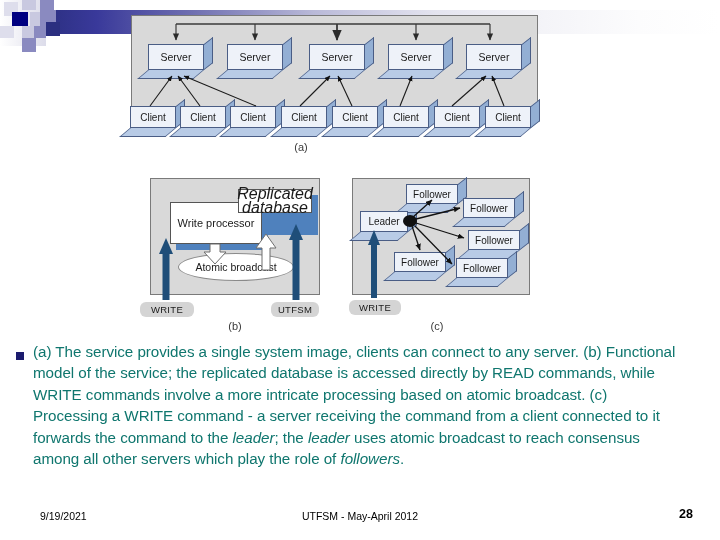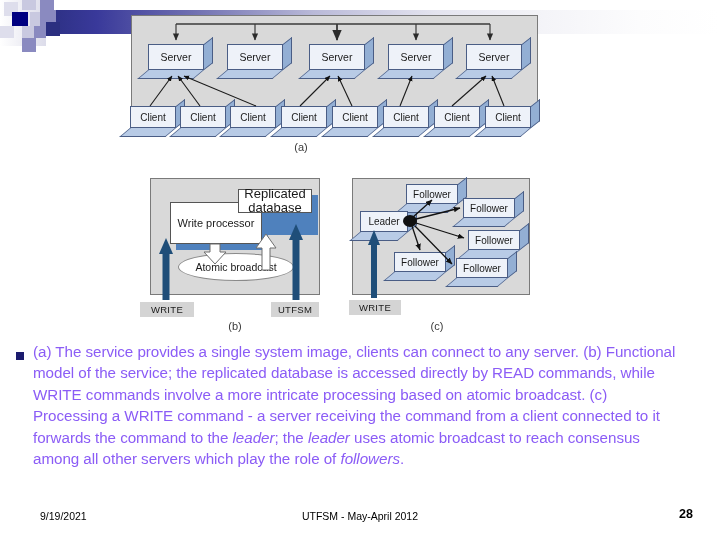--- a/index.html
+++ b/index.html
@@ -139,20 +139,21 @@
 
   .io-label {
     position: absolute;
     background: #d4d4d4;
     color: #1a1a1a;
     display: flex;
     align-items: center;
     justify-content: center;
     letter-spacing: 0.3px;
     z-index: 4;
+    border-radius: 6px;
   }
   .caption {
     position: absolute;
     color: #3a3a3a;
     text-align: center;
   }
   svg.overlay {
     position: absolute;
     left: 0; top: 0;
     width: 720px; height: 340px;
@@ -171,21 +172,21 @@
     left: 16px; top: 11px;
     width: 8px; height: 8px;
     background: #1b1b6e;
   }
   #body-text {
     position: absolute;
     left: 33px; top: 0;
     width: 648px;
     font-size: 15.2px;
     line-height: 21.4px;
-    color: #8b5cf6;
+    color: #0f766e;
     letter-spacing: -0.05px;
   }
   #body-text i { font-style: italic; }
 
   
   #footer {
     position: absolute;
     left: 0; top: 505px;
     width: 720px; height: 35px;
   }
@@ -332,21 +333,21 @@
   <div class="caption" style="left:276px; top:141px; width:50px; font-size:11px;">(a)</div>
 
   <div class="panel-bg" style="left:150px; top:178px; width:170px; height:117px;"></div>
 
   <div class="shadow-blue" style="left:176px; top:208px; width:92px; height:42px;"></div>
   <div class="white-box" style="left:170px; top:202px; width:92px; height:42px; font-size:11px; line-height:14px;">
     <span>Write processor</span>
   </div>
 
   <div class="shadow-blue" style="left:244px; top:195px; width:74px; height:40px;"></div>
-  <div class="white-box" style="left:238px; top:189px; width:74px; height:24px; font-size:13px; line-height:14px;">
+  <div class="white-box" style="left:238px; top:189px; width:74px; height:24px; font-size:16px; line-height:14px;font-style:italic;">
     <span>Replicated database</span>
   </div>
 
   <div class="oval" style="left:178px; top:253px; width:116px; height:28px; font-size:10.5px;">
     <span>Atomic broadcast</span>
   </div>
 
   <div class="io-label" style="left:140px; top:302px; width:54px; height:15px; font-size:9.5px;">
     <span>WRITE</span>
   </div>

